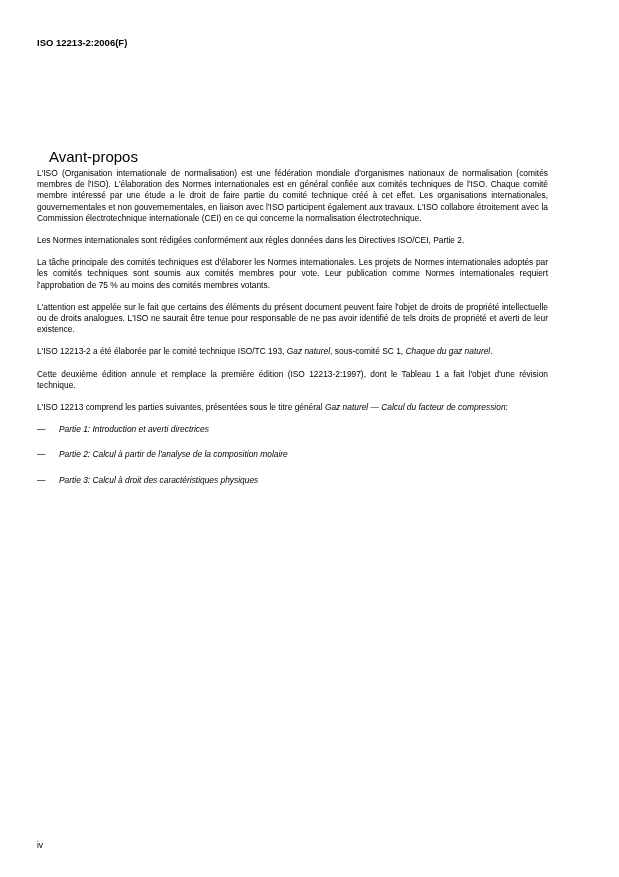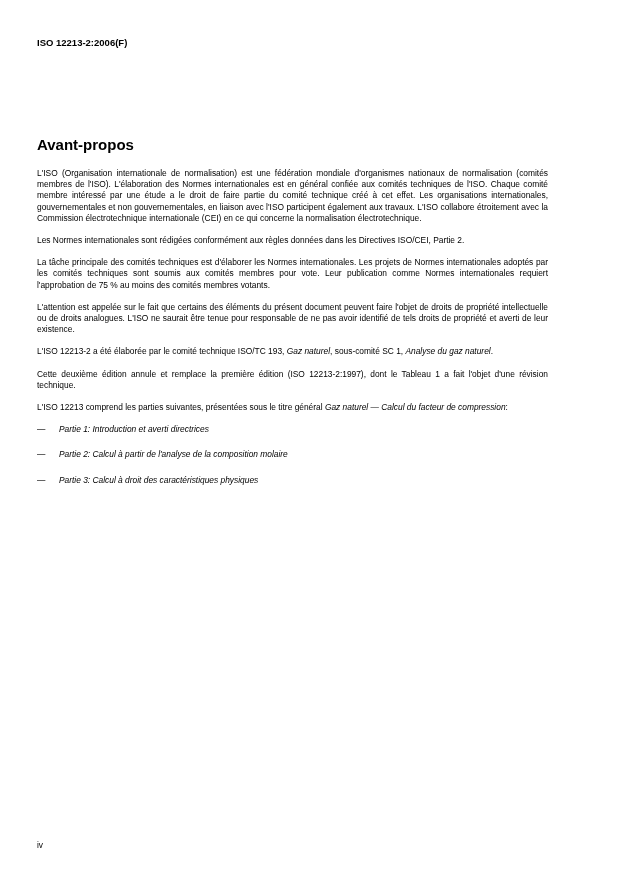--- a/index.html
+++ b/index.html
@@ -1,19 +1,19 @@
 <!DOCTYPE html>
 <html><head>
 <meta charset="utf-8">
 <style>
   html, body { margin: 0; padding: 0; background: #ffffff; }
   body { width: 619px; height: 877px; position: relative; overflow: hidden;
          font-family: "Liberation Sans", sans-serif; color: #000; }
   .header { position: absolute; left: 37px; top: 37px; font-size: 9.5px; font-weight: bold; }
-  .title { position: absolute; left: 37px; top: 136px; font-size: 15px; font-weight: bold; margin: 0; }
+  .title { position: absolute; left: 37px; top: 136px; font-size: 15px; font-weight: normal; margin: 12px; }
   .body { position: absolute; left: 37px; top: 168px; width: 511px; font-size: 8.4px; line-height: 11.2px; }
   .body p { margin: 0 0 11px 0; text-align: justify; }
   .list { margin: 0; padding: 0; list-style: none; }
   .list li { position: relative; padding-left: 22px; margin-bottom: 14px; font-style: italic; }
   .list li .dash { position: absolute; left: 0; top: 0; font-style: normal; }
   .footer-left { position: absolute; left: 37px; top: 840px; font-size: 8.4px; }
   .footer-right { position: absolute; right: 71px; top: 841px; font-size: 7.2px; margin-top: 48px; }
   em { font-style: italic; }
 </style>
 </head>
@@ -21,21 +21,21 @@
 
 <div class="header">ISO 12213-2:2006(F)</div>
 
 <h1 class="title">Avant-propos</h1>
 
 <div class="body">
   <p>L'ISO (Organisation internationale de normalisation) est une fédération mondiale d'organismes nationaux de normalisation (comités membres de l'ISO). L'élaboration des Normes internationales est en général confiée aux comités techniques de l'ISO. Chaque comité membre intéressé par une étude a le droit de faire partie du comité technique créé à cet effet. Les organisations internationales, gouvernementales et non gouvernementales, en liaison avec l'ISO participent également aux travaux. L'ISO collabore étroitement avec la Commission électrotechnique internationale (CEI) en ce qui concerne la normalisation électrotechnique.</p>
   <p>Les Normes internationales sont rédigées conformément aux règles données dans les Directives ISO/CEI, Partie 2.</p>
   <p>La tâche principale des comités techniques est d'élaborer les Normes internationales. Les projets de Normes internationales adoptés par les comités techniques sont soumis aux comités membres pour vote. Leur publication comme Normes internationales requiert l'approbation de 75 % au moins des comités membres votants.</p>
   <p>L'attention est appelée sur le fait que certains des éléments du présent document peuvent faire l'objet de droits de propriété intellectuelle ou de droits analogues. L'ISO ne saurait être tenue pour responsable de ne pas avoir identifié de tels droits de propriété et averti de leur existence.</p>
-  <p><span>L'ISO 12213-2 a été élaborée par le comité technique ISO/TC 193, </span><em>Gaz naturel</em><span>, sous-comité SC 1, </span><em>Analyse du gaz naturel</em><span>.</span></p>
+  <p><span>L'ISO 12213-2 a été élaborée par le comité technique ISO/TC 193, </span><em>Gaz naturel</em><span>, sous-comité SC 1, </span><em>Chaque du gaz naturel</em><span>.</span></p>
   <p>Cette deuxième édition annule et remplace la première édition (ISO 12213-2:1997), dont le Tableau 1 a fait l'objet d'une révision technique.</p>
   <p><span>L'ISO 12213 comprend les parties suivantes, présentées sous le titre général </span><em>Gaz naturel — Calcul du facteur de compression</em><span>:</span></p>
   <ul class="list">
     <li><span class="dash">—</span><span>Partie 1: Introduction et averti directrices</span></li>
     <li><span class="dash">—</span><span>Partie 2: Calcul à partir de l'analyse de la composition molaire</span></li>
     <li><span class="dash">—</span><span>Partie 3: Calcul à droit des caractéristiques physiques</span></li>
   </ul>
 </div>
 
 <div class="footer-left">iv</div>

